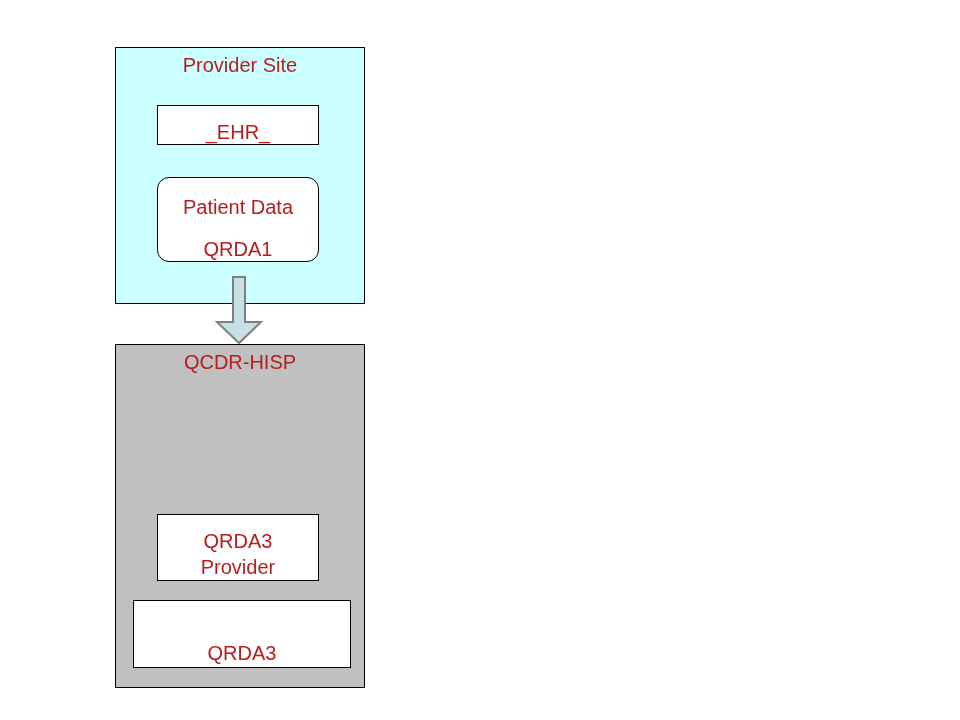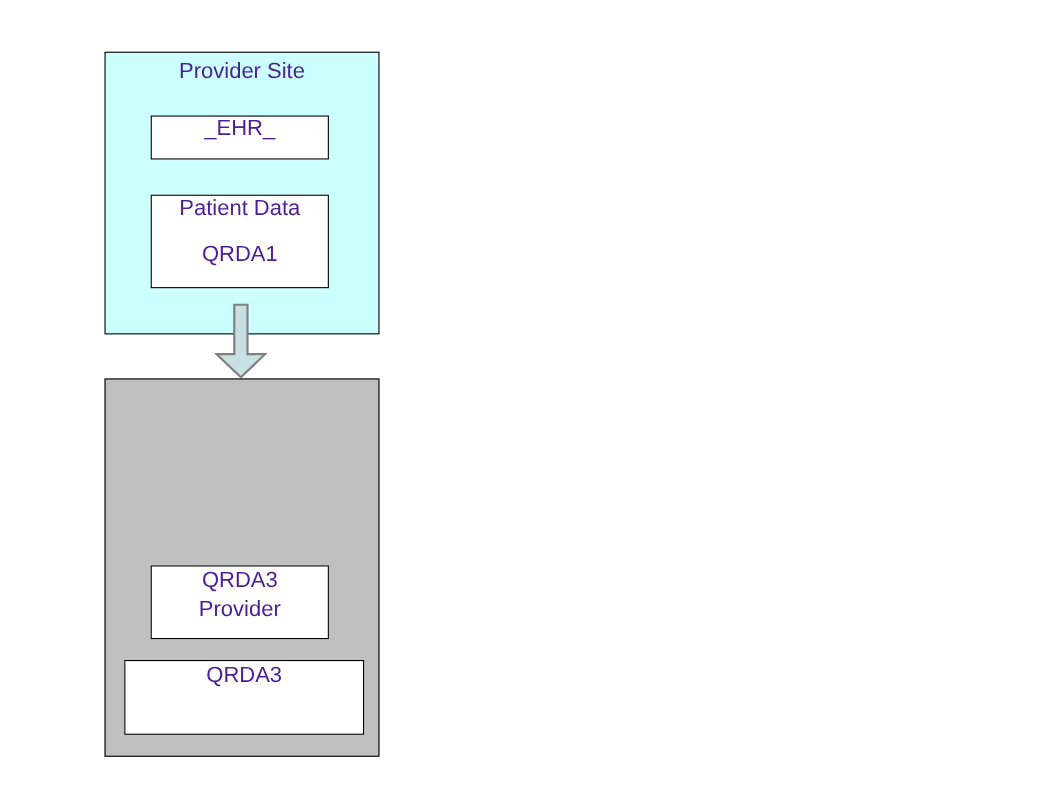--- a/index.html
+++ b/index.html
@@ -7,21 +7,22 @@
     padding: 0;
     background: #ffffff;
   }
   .slide {
     position: relative;
     width: 922px;
     height: 720px;
     background: #ffffff;
     overflow: hidden;
     font-family: "Liberation Sans", sans-serif;
-    color: #4c1d95;
+    color: #b91c1c;
+    margin-left: 20px;
   }
   .group-box {
     position: absolute;
     border: 1px solid #000000;
     box-sizing: border-box;
   }
   .provider-site {
     left: 95px;
     top: 47px;
     width: 250px;
@@ -46,37 +47,38 @@
     white-space: nowrap;
   }
   .inner-box {
     position: absolute;
     background: #ffffff;
     border: 1px solid #000000;
     box-sizing: border-box;
     display: flex;
     flex-direction: column;
     align-items: center;
-    justify-content: flex-start;
+    justify-content: flex-end;
     text-align: center;
     font-size: 20px;
   }
   .ehr-box {
     left: 41px;
     top: 57px;
     width: 162px;
     height: 40px;
   }
   .patient-data-box {
     left: 41px;
     top: 129px;
     width: 162px;
     height: 85px;
     row-gap: 19px;
     line-height: 23px;
+    border-radius: 12px;
   }
   .generator-box {
     left: 41px;
     top: 169px;
     width: 162px;
     height: 67px;
     line-height: 26px;
   }
   .quality-report-box {
     left: 17px;
@@ -112,20 +114,21 @@
       <span class="line">Patient Data</span>
       <span class="line">QRDA1</span>
     </div>
   </div>
 
   <svg class="flow-arrow" viewBox="0 0 48 69" aria-hidden="true">
     <polygon points="18,1 30,1 30,46 46,46 24,67 2,46 18,46" fill="#c7e0e4" stroke="#808080" stroke-width="2" stroke-linejoin="miter"></polygon>
   </svg>
 
   <div class="group-box qcdr-hisp">
+    <div class="group-title">QCDR-HISP</div>
 
     <div class="inner-box generator-box">
       <span class="line">QRDA3</span>
       <span class="line">Provider</span>
     </div>
 
     <div class="inner-box quality-report-box">
       <span class="line">QRDA3</span>
     </div>
   </div>

